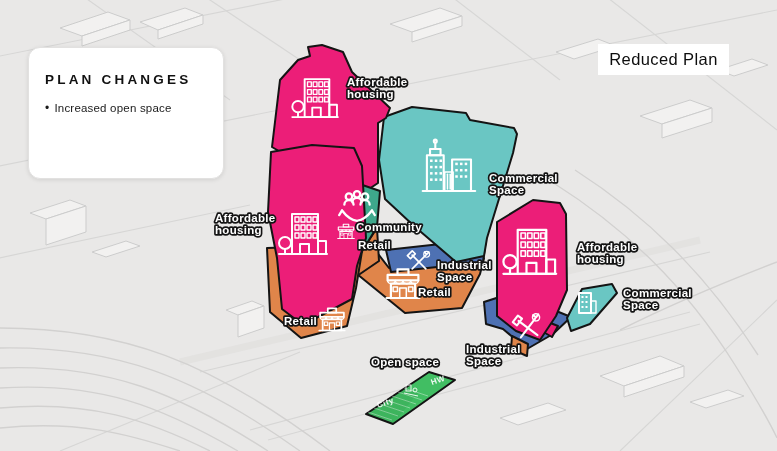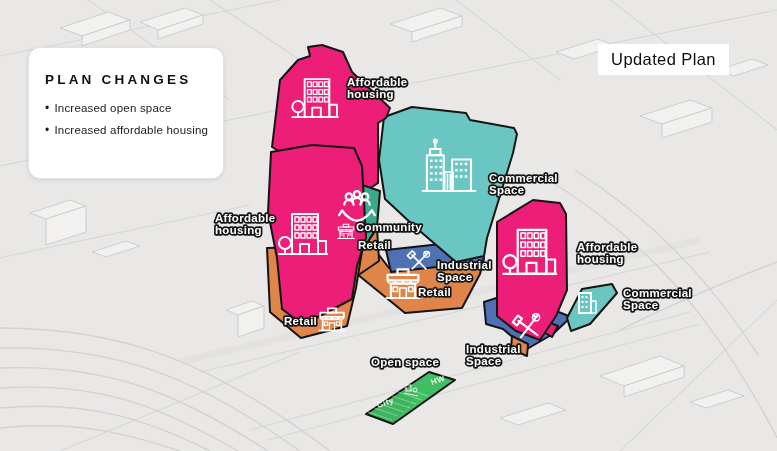--- a/index.html
+++ b/index.html
@@ -288,19 +288,18 @@
 
       <text class="open-lbl" transform="translate(378,408) rotate(-19)">City</text>
       <text class="open-lbl" transform="translate(432,385) rotate(-19)">HW</text>
     </g>
   </svg>
 
   <div class="panel">
     <h2>PLAN CHANGES</h2>
     <ul>
       <li>Increased open space</li>
-      <li>Increased affordable housing</li>
     </ul>
   </div>
 
-  <div class="updated-plan">Updated Plan</div>
+  <div class="updated-plan">Reduced Plan</div>
 
 </div>
 
 </body></html>

